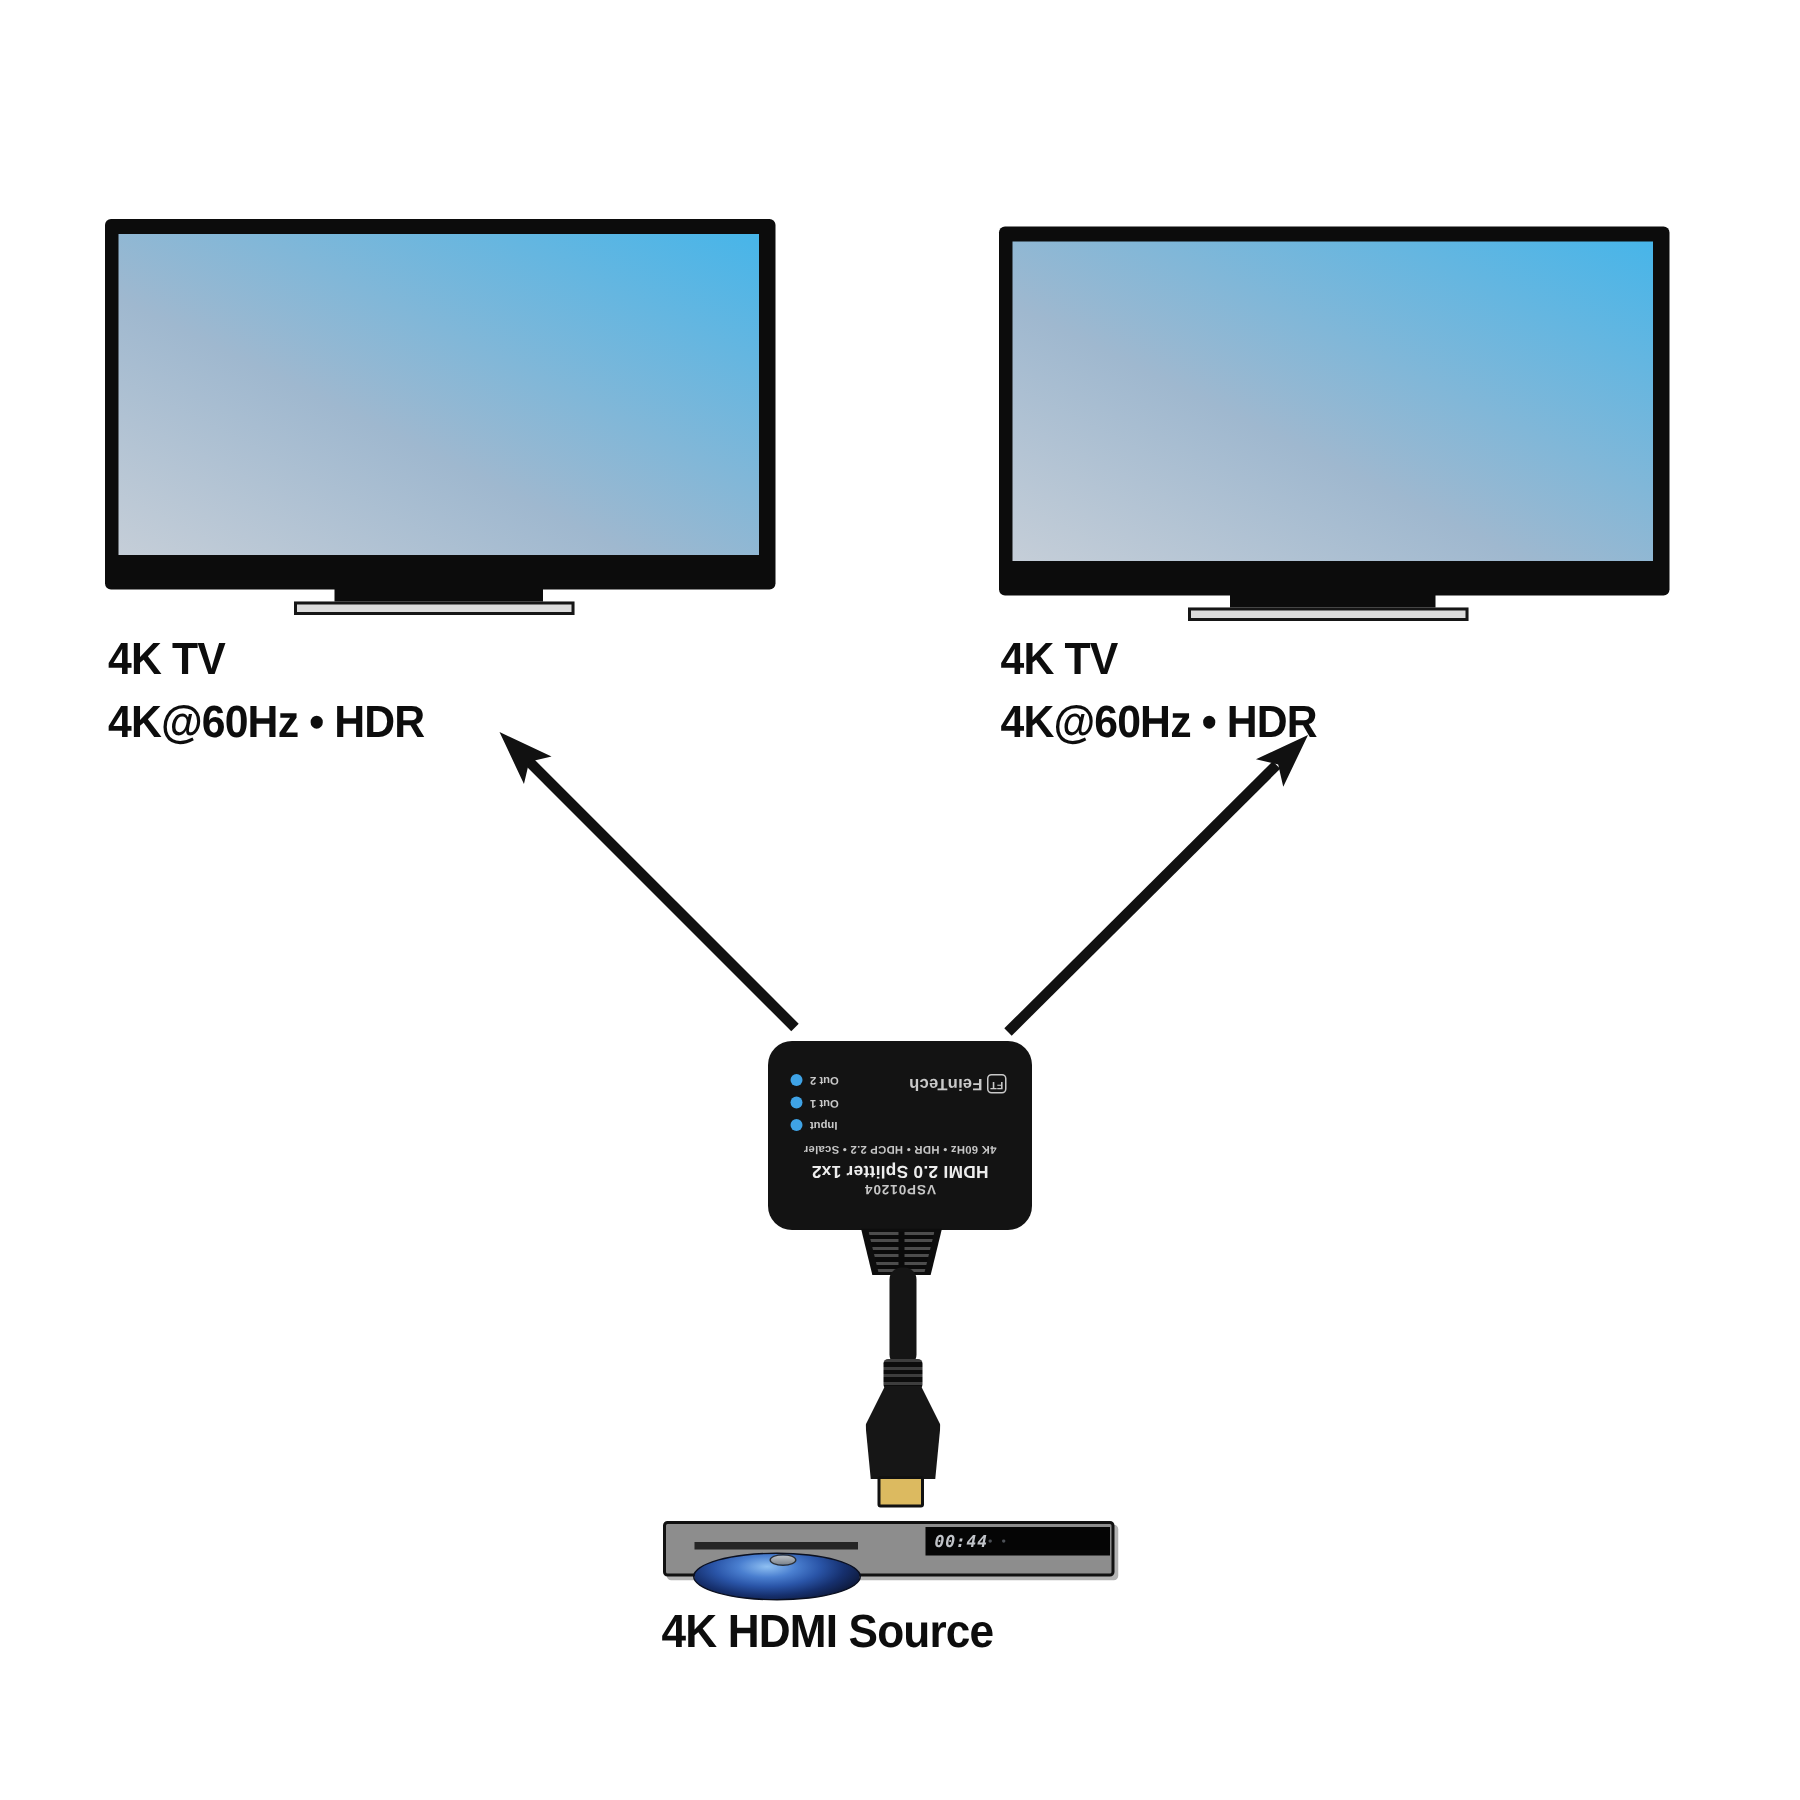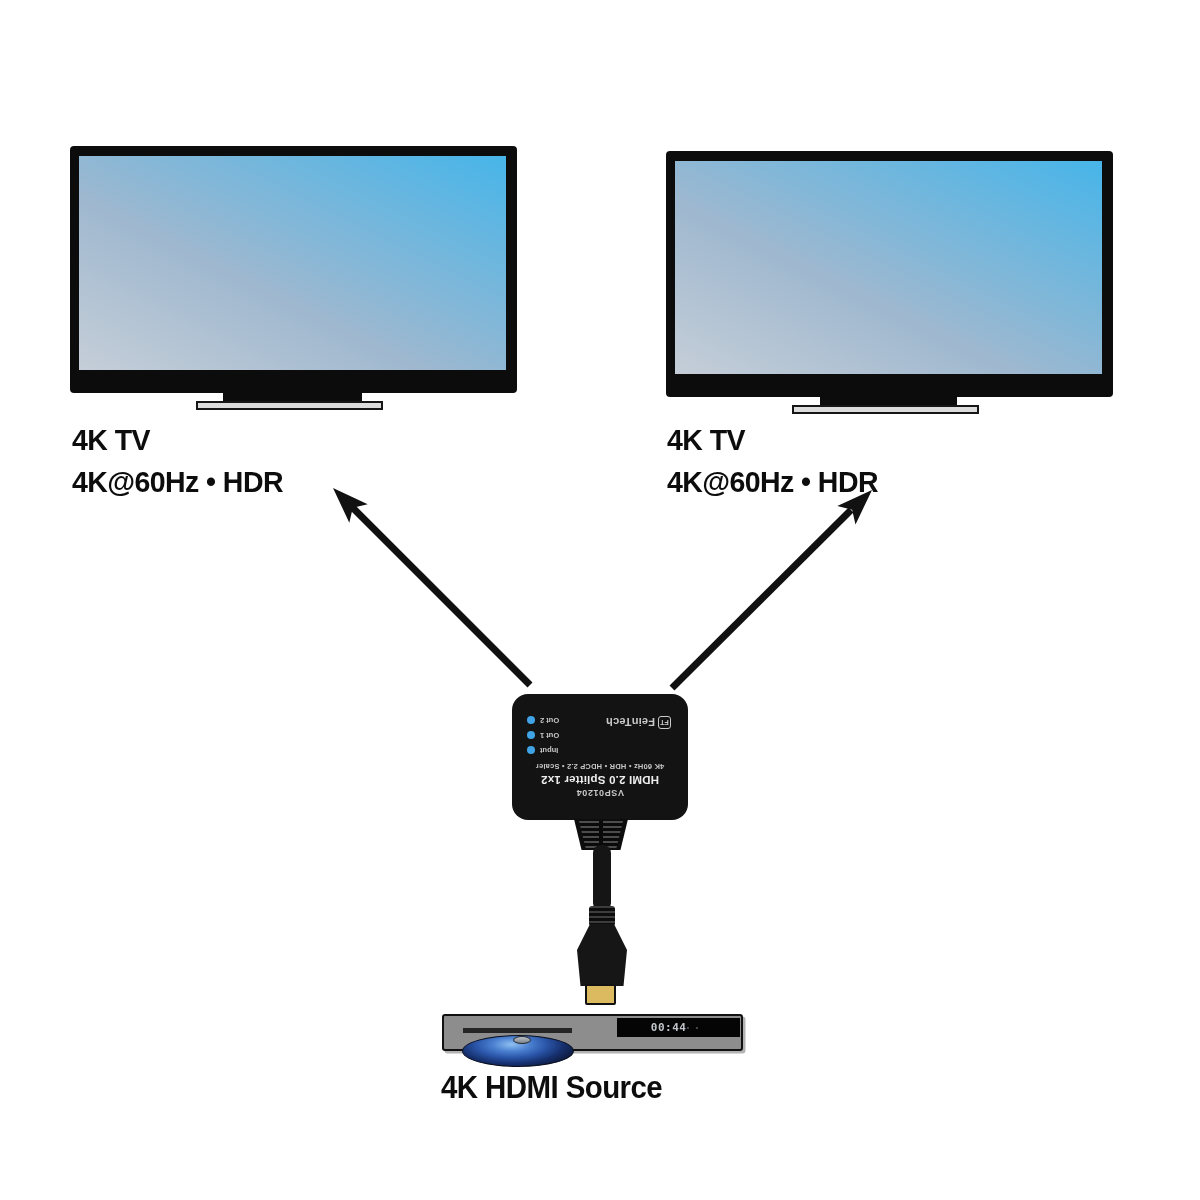--- a/index.html
+++ b/index.html
@@ -66,22 +66,22 @@
              clip-path:polygon(26% 0%,74% 0%,100% 42%,93% 100%,7% 100%,0% 42%);}
   .plug-gold{position:absolute;left:585px;top:984px;width:31px;height:21px;background:#dcba60;
              border:2.5px solid #111;box-sizing:border-box;border-radius:2px;}
 
   
   .player{position:absolute;left:442px;top:1014px;width:301px;height:37px;background:#8d8d8d;
           border:2.5px solid #111;box-sizing:border-box;border-radius:3px;
           box-shadow:2.5px 2.5px 0 #b3b3b3;}
   .disc-slot{position:absolute;left:463px;top:1028px;width:109px;height:5px;background:#252525;}
   .display{position:absolute;left:617px;top:1018px;width:123px;height:19px;background:#050505;
-           display:flex;align-items:center;justify-content:center;box-sizing:border-box;
-           padding:0 12px 0 6px;}
+           display:flex;align-items:center;justify-content:flex-start;box-sizing:border-box;
+           padding:0 12px 0 6px;font-style:italic;}
   .display-time{font-family:"DejaVu Sans Mono",monospace;font-weight:700;font-size:11px;
                 color:#c0c3c8;letter-spacing:0.5px;}
   .display-dots{font-size:8px;color:#4d5157;letter-spacing:2px;}
   .disc{position:absolute;left:462px;top:1035px;width:112px;height:32px;border-radius:50%;
         border:1.5px solid #0b1020;box-sizing:border-box;
         background:radial-gradient(ellipse 62% 85% at 44% 28%,#8fc0f2 0%,#4a7fd0 28%,#2a55a8 52%,#16306e 76%,#0d1838 100%);}
   .disc-hub{position:absolute;left:513px;top:1036px;width:18px;height:8px;border-radius:50%;
             background:linear-gradient(#bcc1c7,#7d848c);border:1.5px solid #2a2f36;box-sizing:border-box;}
 </style>
 </head>

